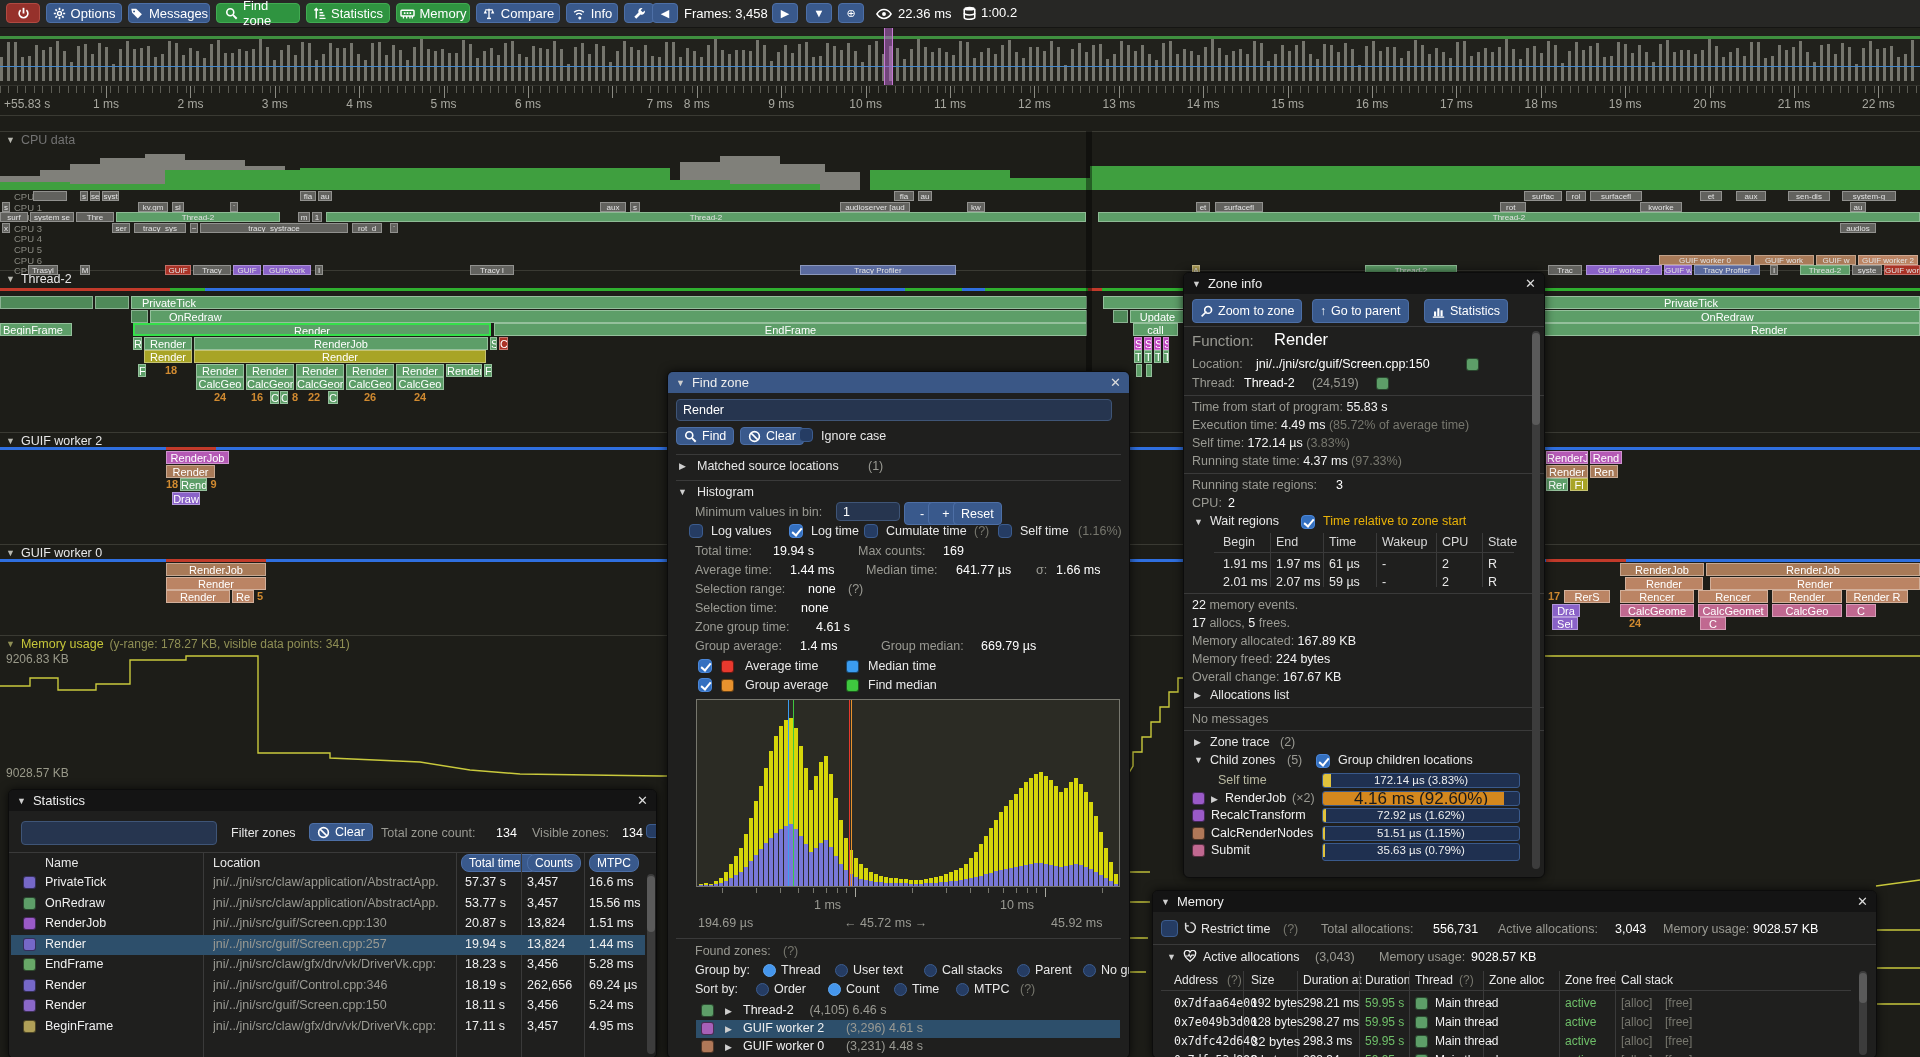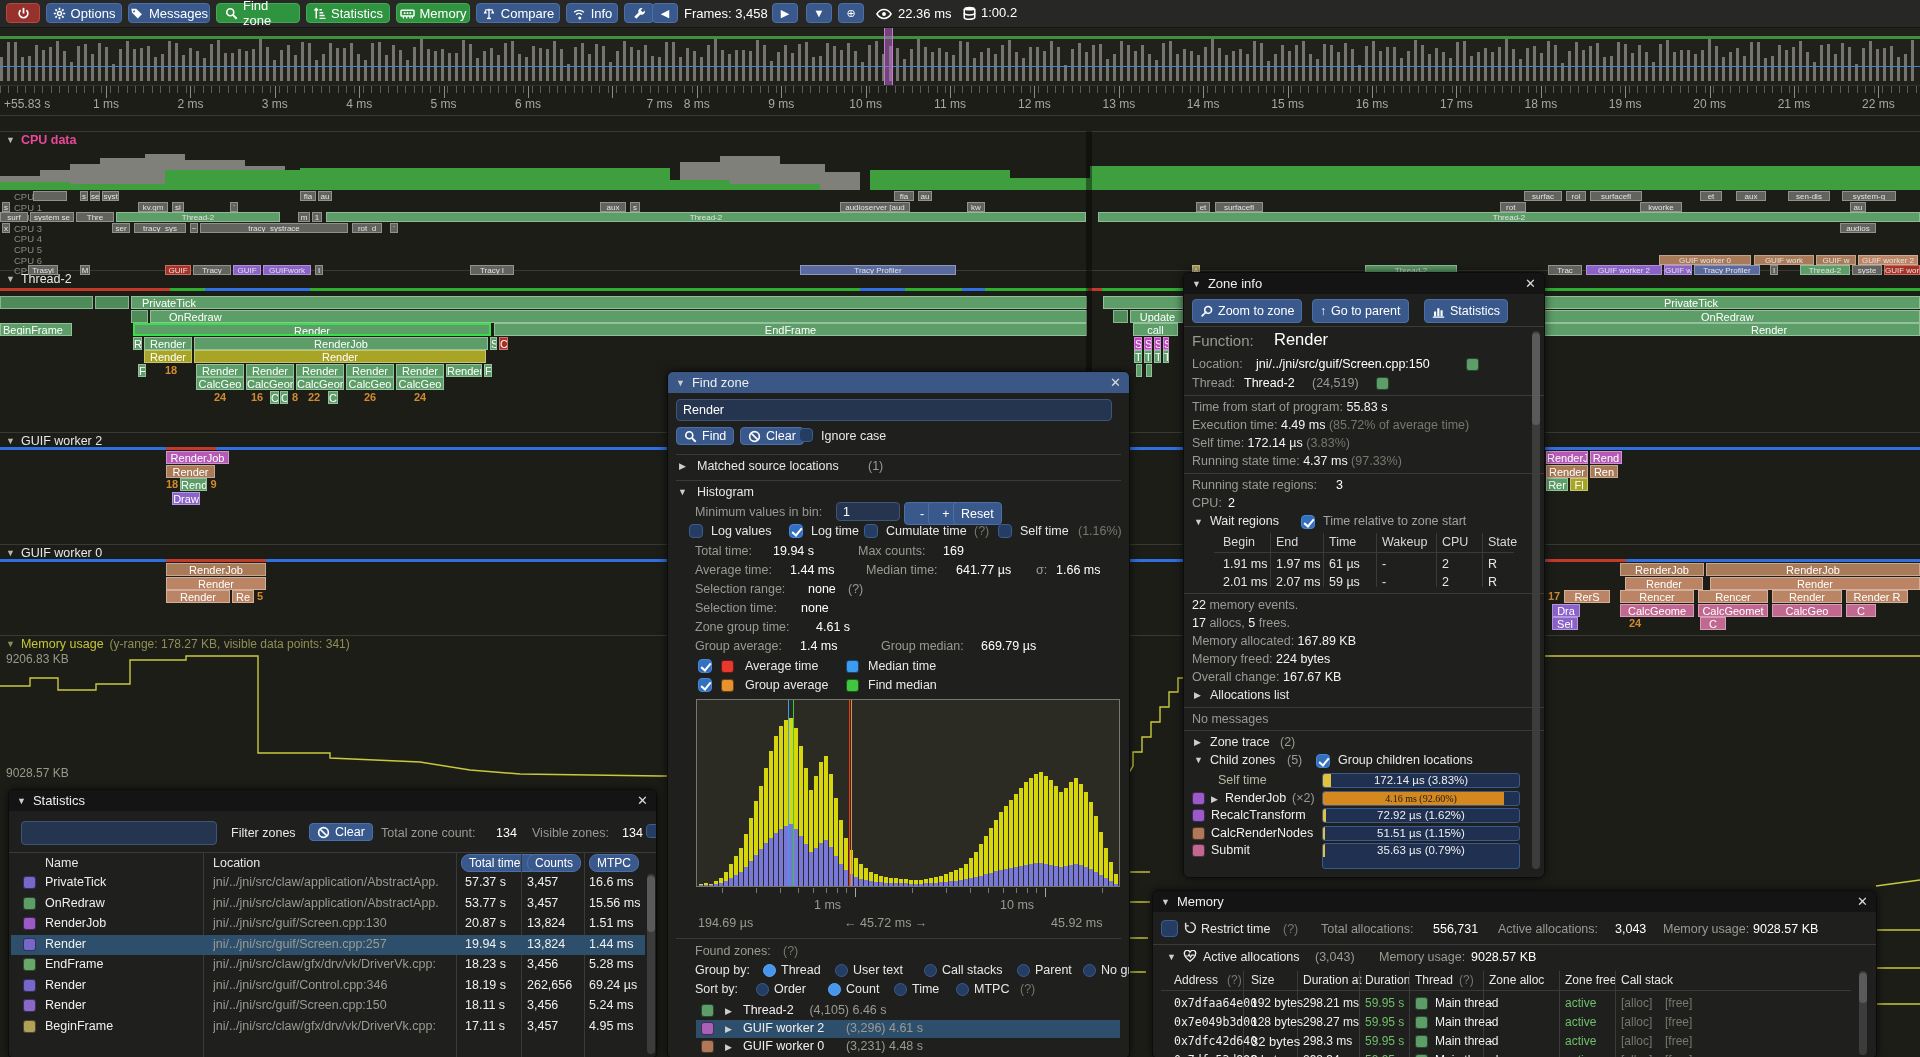--- a/index.html
+++ b/index.html
@@ -496,21 +496,21 @@
     </div>
   <div id="timeline" class="abs" style="left: 0px; top: 0px; width: 1920px; height: 1057px; z-index: 3;">
       <div class="hdiv" style="position: absolute; top: 115px;"></div>
       <div class="hdiv" style="position: absolute; top: 131px;"></div>
       <div class="hdiv" style="position: absolute; top: 270px;"></div>
       <div class="hdiv" style="position: absolute; top: 432px;"></div>
       <div class="hdiv" style="position: absolute; top: 544px;"></div>
       <div class="hdiv" style="position: absolute; top: 635px;"></div>
       <div class="seclbl" style="position: absolute; left: 6px; top: 133px; display: flex; gap: 6px; align-items: center;">
         <div style="position: static; color: rgb(184, 184, 176); font-size: 9px;">▼</div>
-        <div style="position: static; color: #ec4899; font-weight: bold;">CPU data</div>
+        <div style="position: static; color: #737373;">CPU data</div>
       </div>
       <div class="seclbl" style="position: absolute; left: 6px; top: 272px; display: flex; gap: 6px; align-items: center;">
         <div style="position: static; color: rgb(184, 184, 176); font-size: 9px;">▼</div>
         <div style="position: static; color: rgb(232, 232, 232);">Thread-2</div>
       </div>
       <div class="seclbl" style="position: absolute; left: 6px; top: 434px; display: flex; gap: 6px; align-items: center;">
         <div style="position: static; color: rgb(184, 184, 176); font-size: 9px;">▼</div>
         <div style="position: static; color: rgb(232, 232, 232);">GUIF worker 2</div>
       </div>
       <div class="seclbl" style="position: absolute; left: 6px; top: 546px; display: flex; gap: 6px; align-items: center;">
@@ -1219,21 +1219,21 @@
       <div style="position: absolute; left: 8px; top: 163px; width: 335px; white-space: nowrap; overflow: hidden;"><span class="gray">Self time: </span><span class="white">172.14 µs </span><span class="dgray">(3.83%)</span></div>
       <div style="position: absolute; left: 8px; top: 181px; width: 335px; white-space: nowrap; overflow: hidden;"><span class="gray">Running state time: </span><span class="white">4.37 ms </span><span class="dgray">(97.33%)</span></div>
       <div style="position: absolute; left: 0px; top: 200px; width: 360px; height: 1px; background: rgb(58, 58, 58);"></div>
       <div class="gray" style="position: absolute; left: 8px; top: 205px;">Running state regions:</div>
       <div style="position: absolute; left: 152px; top: 205px; color: rgb(255, 255, 255);">3</div>
       <div class="gray" style="position: absolute; left: 8px; top: 223px;">CPU:</div>
       <div style="position: absolute; left: 44px; top: 223px; color: rgb(255, 255, 255);">2</div>
       <div style="position: absolute; left: 10px; top: 244px; font-size: 9px; color: rgb(207, 207, 207);">▼</div>
       <div style="position: absolute; left: 26px; top: 241px; color: rgb(232, 232, 232);">Wait regions</div>
       <div class="cb ck" style="position: absolute; left: 117px; top: 242px;"></div>
-      <div style="position: absolute; left: 139px; top: 241px; color: #a3a3a3; white-space: nowrap;">Time relative to zone start</div>
+      <div style="position: absolute; left: 139px; top: 241px; color: #eab308; white-space: nowrap;">Time relative to zone start</div>
       <div style="position: absolute; left: 39px; top: 262px; color: rgb(216, 216, 216);">Begin</div>
       <div style="position: absolute; left: 92px; top: 262px; color: rgb(216, 216, 216);">End</div>
       <div style="position: absolute; left: 145px; top: 262px; color: rgb(216, 216, 216);">Time</div>
       <div style="position: absolute; left: 198px; top: 262px; color: rgb(216, 216, 216);">Wakeup</div>
       <div style="position: absolute; left: 258px; top: 262px; color: rgb(216, 216, 216);">CPU</div>
       <div style="position: absolute; left: 304px; top: 262px; color: rgb(216, 216, 216);">State</div>
       <div style="position: absolute; left: 86px; top: 260px; width: 1px; height: 54px; background: rgb(58, 58, 58);"></div>
       <div style="position: absolute; left: 139px; top: 260px; width: 1px; height: 54px; background: rgb(58, 58, 58);"></div>
       <div style="position: absolute; left: 192px; top: 260px; width: 1px; height: 54px; background: rgb(58, 58, 58);"></div>
       <div style="position: absolute; left: 252px; top: 260px; width: 1px; height: 54px; background: rgb(58, 58, 58);"></div>
@@ -1277,21 +1277,21 @@
           <div style="position: absolute; left: 0px; top: 0px; width: 196px; height: 13px; line-height: 13px; text-align: center; font-size: 11.5px; color: rgb(240, 240, 240);">172.14 µs (3.83%)</div>
         </div>
       </div>
       <div style="position: absolute; left: 0px; top: 517.5px; width: 360px; height: 16px;">
         <div class="sw" style="position: absolute; left: 8px; top: 1px; background: rgb(154, 90, 200);"></div>
         <div style="position: absolute; left: 27px; top: 3px; font-size: 9px; color: rgb(207, 207, 207);">▶</div>
         <div style="position: absolute; left: 41px; top: 0px; color: rgb(240, 240, 240); white-space: nowrap;">RenderJob</div>
         <div class="gray" style="position: absolute; left: 108px; top: 0px;">(×2)</div>
         <div style="position: absolute; left: 138px; top: 0px; width: 198px; height: 15px; background: rgb(31, 48, 80); border: 1px solid rgb(58, 90, 140); border-radius: 3px; box-sizing: border-box; overflow: hidden;">
           <div style="position: absolute; left: 0px; top: 0px; width: 181.496px; height: 13px; background: rgb(212, 136, 30);"></div>
-          <div style="position: absolute; left: 0px; top: 0px; width: 196px; height: 13px; line-height: 13px; text-align: center; font-size: 10px; color: rgb(26, 26, 26); font-family: Liberation Serif, serif;">4.16 ms (92.60%)</div>
+          <div style="position: absolute; left: 0px; top: 0px; width: 196px; height: 13px; line-height: 13px; text-align: center; font-size: 17px; color: rgb(26, 26, 26);">4.16 ms (92.60%)</div>
         </div>
       </div>
       <div style="position: absolute; left: 0px; top: 535px; width: 360px; height: 16px;">
         <div class="sw" style="position: absolute; left: 8px; top: 1px; background: rgb(154, 90, 200);"></div>
         <div style="position: absolute; left: 27px; top: 0px; color: rgb(240, 240, 240); white-space: nowrap;">RecalcTransform</div>
         <div style="position: absolute; left: 138px; top: 0px; width: 198px; height: 15px; background: rgb(31, 48, 80); border: 1px solid rgb(58, 90, 140); border-radius: 3px; box-sizing: border-box; overflow: hidden;">
           <div style="position: absolute; left: 0px; top: 0px; width: 3.1752px; height: 13px; background: rgb(224, 194, 60);"></div>
           <div style="position: absolute; left: 0px; top: 0px; width: 196px; height: 13px; line-height: 13px; text-align: center; font-size: 11.5px; color: rgb(240, 240, 240);">72.92 µs (1.62%)</div>
         </div>
       </div>
@@ -1299,21 +1299,21 @@
         <div class="sw" style="position: absolute; left: 8px; top: 1px; background: rgb(176, 120, 88);"></div>
         <div style="position: absolute; left: 27px; top: 0px; color: rgb(240, 240, 240); white-space: nowrap;">CalcRenderNodes</div>
         <div style="position: absolute; left: 138px; top: 0px; width: 198px; height: 15px; background: rgb(31, 48, 80); border: 1px solid rgb(58, 90, 140); border-radius: 3px; box-sizing: border-box; overflow: hidden;">
           <div style="position: absolute; left: 0px; top: 0px; width: 2.254px; height: 13px; background: rgb(224, 194, 60);"></div>
           <div style="position: absolute; left: 0px; top: 0px; width: 196px; height: 13px; line-height: 13px; text-align: center; font-size: 11.5px; color: rgb(240, 240, 240);">51.51 µs (1.15%)</div>
         </div>
       </div>
       <div style="position: absolute; left: 0px; top: 570px; width: 360px; height: 16px;">
         <div class="sw" style="position: absolute; left: 8px; top: 1px; background: rgb(192, 104, 144);"></div>
         <div style="position: absolute; left: 27px; top: 0px; color: rgb(240, 240, 240); white-space: nowrap;">Submit</div>
-        <div style="position: absolute; left: 138px; top: 0px; width: 198px; height: 26px; background: rgb(31, 48, 80); border: 1px solid rgb(58, 90, 140); border-radius: 3px; box-sizing: border-box; overflow: hidden;">
+        <div style="position: absolute; left: 138px; top: 0px; width: 198px; height: 18px; background: rgb(31, 48, 80); border: 1px solid rgb(58, 90, 140); border-radius: 3px; box-sizing: border-box; overflow: hidden;">
           <div style="position: absolute; left: 0px; top: 0px; width: 2px; height: 13px; background: rgb(224, 194, 60);"></div>
           <div style="position: absolute; left: 0px; top: 0px; width: 196px; height: 13px; line-height: 13px; text-align: center; font-size: 11.5px; color: rgb(240, 240, 240);">35.63 µs (0.79%)</div>
         </div>
       </div>
       <div class="scrl" style="position: absolute; left: 348px; top: 58px; height: 538px;"></div>
       <div class="scrlth" style="position: absolute; left: 348px; top: 60px; height: 92px;"></div>
     </div>
   <div id="win-mem" class="win" style="left:1152px;top:890px;width:723px;height:167px;">
       <div class="tbar" style="position: absolute; left: 0px; top: 0px; right: 0px;">
         <div class="tri" style="position: static;">▼</div>

